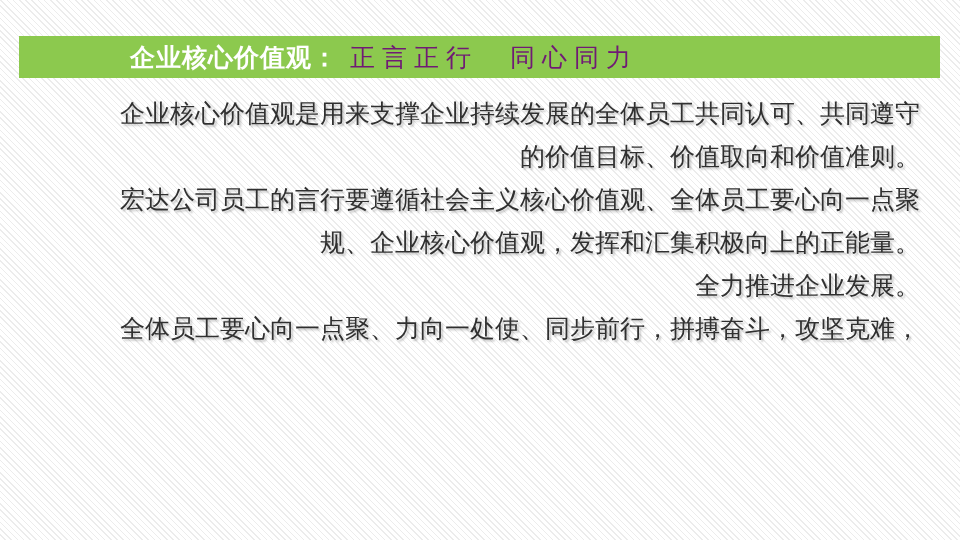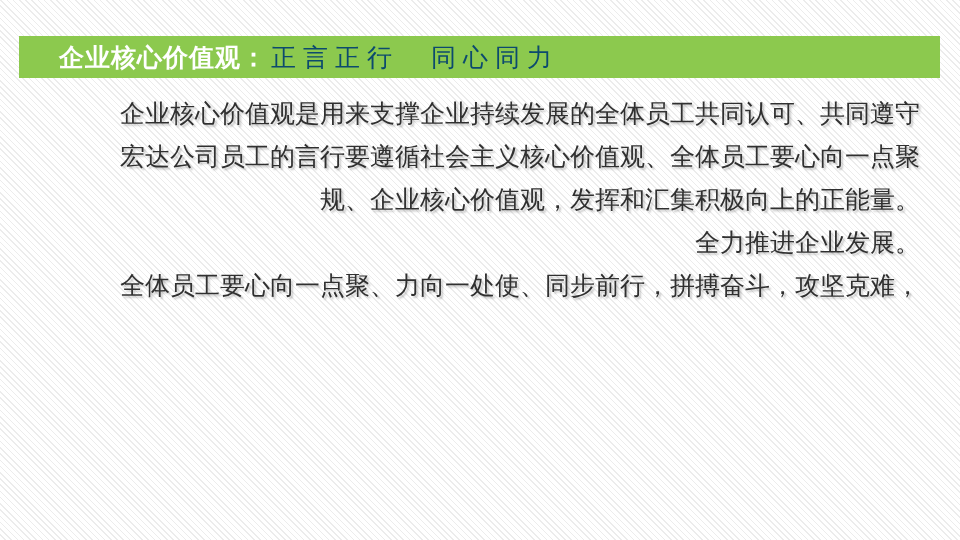--- a/index.html
+++ b/index.html
@@ -18,37 +18,37 @@
   }
   .header-bar {
     position: absolute;
     left: 19px;
     right: 20px;
     top: 36px;
     height: 42px;
     background: #8CC94E;
     display: flex;
     align-items: center;
-    padding-left: 40px;
+    padding-left: 111px;
     box-sizing: border-box;
   }
   .title-label {
     color: #ffffff;
     font-size: 25px;
     font-weight: bold;
     letter-spacing: 1px;
     white-space: nowrap;
     line-height: 1;
   }
   .title-motto {
-    color: #0c4a6e;
+    color: #701a75;
     font-size: 25px;
     font-family: "DejaVu Serif", "Liberation Serif", serif;
     letter-spacing: 7px;
-    margin-left: 4px;
+    margin-left: 12px;
     white-space: nowrap;
     line-height: 1;
   }
   .body-text {
     position: absolute;
     left: 70px;
     top: 92px;
     right: 40px;
     color: #303030;
     font-size: 25px;
@@ -68,19 +68,20 @@
 
 <div class="slide">
 
   <div class="header-bar">
     <span class="title-label">企业核心价值观：</span>
     <span class="title-motto">正言正行　同心同力</span>
   </div>
 
   <div class="body-text">
     <div class="body-line indent">企业核心价值观是用来支撑企业持续发展的全体员工共同认可、共同遵守</div>
+    <div class="body-line">的价值目标、价值取向和价值准则。</div>
     <div class="body-line indent">宏达公司员工的言行要遵循社会主义核心价值观、全体员工要心向一点聚</div>
     <div class="body-line">规、企业核心价值观，发挥和汇集积极向上的正能量。</div>
     <div class="body-line">全力推进企业发展。</div>
     <div class="body-line indent">全体员工要心向一点聚、力向一处使、同步前行，拼搏奋斗，攻坚克难，</div>
   </div>
 
 </div>
 
 </body></html>

